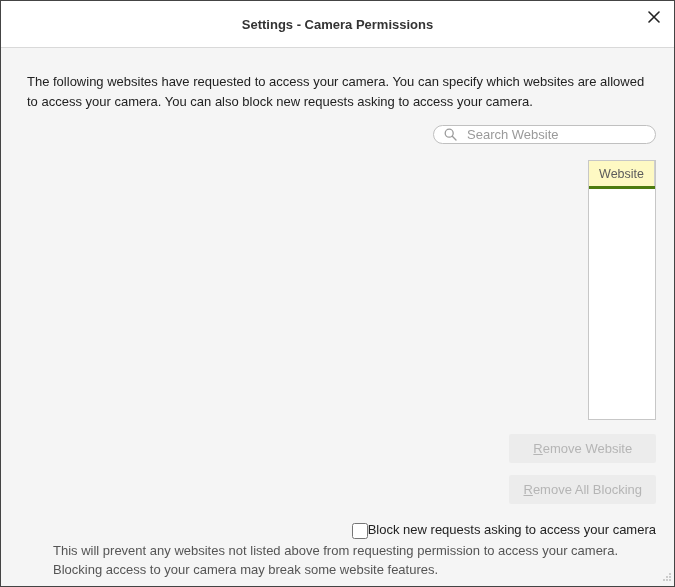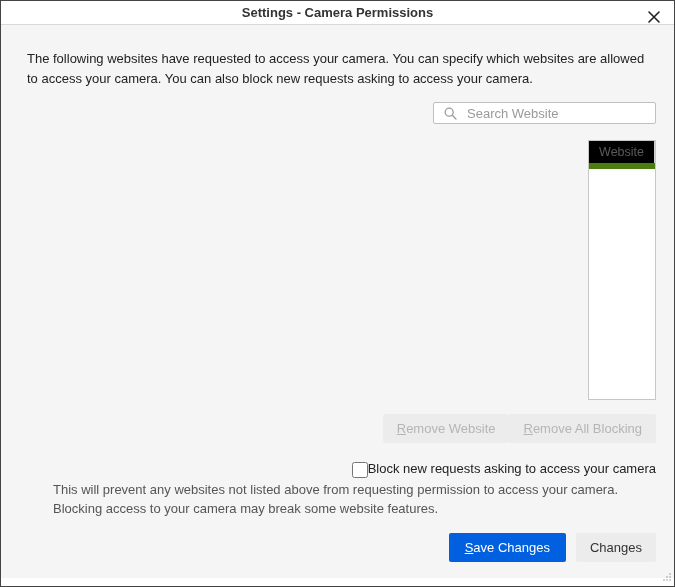--- a/index.html
+++ b/index.html
@@ -8,21 +8,21 @@
     width: 675px;
     height: 587px;
     font-family: -apple-system, BlinkMacSystemFont, "Segoe UI", Arial, sans-serif;
     font-size: 13px;
     color: #222;
     background: #fff;
     border: 1px solid #444;
     position: relative;
   }
   .titlebar {
-    height: 24px;
+    height: 47px;
     display: flex;
     align-items: center;
     justify-content: center;
     position: relative;
     border-bottom: 1px solid #d9d9d9;
     font-size: 13px;
     font-weight: 600;
     color: #333;
   }
   .titlebar .close {
@@ -47,21 +47,21 @@
   }
   .intro {
     font-size: 13px;
     line-height: 1.5;
     color: #222;
     margin-bottom: 14px;
   }
   .search-wrap {
     background: #fff;
     border: 1px solid #c0c0c0;
-    border-radius: 2px;
+    border-radius: 10px;
     height: 34px;
     display: flex;
     align-items: center;
     padding: 0 10px;
     margin-bottom: 16px;
   }
   .search-wrap .icon {
     color: #9a9a9a;
     margin-right: 8px;
     display: flex;
@@ -79,33 +79,33 @@
     border: 1px solid #c7c7c7;
     background: #fff;
     flex: 1 1 auto;
     display: flex;
     flex-direction: column;
     margin-bottom: 14px;
     min-height: 260px;
   }
   .table-header {
     display: flex;
-    background: #000000;
+    background: #fef9c3;
     height: 28px;
     align-items: stretch;
-    border-bottom: 6px solid #4d7c0f;
+    border-bottom: 3px solid #4d7c0f;
     font-size: 12.5px;
     color: #5b5b5b;
   }
   .th { display: flex; align-items: center; padding: 0 10px; }
   .th-website { flex: 1 1 auto; border-right: 1px solid #cfcfcf; }
   .th-status { width: 182px; justify-content: space-between; }
   .sort-arrow { color: #8a8a8a; font-size: 9px; }
   .table-body { flex: 1; background: #fff; }
-  .button-row { display: flex; margin-bottom: 18px; }
+  .button-row { display: flex; gap: 12px; margin-bottom: 18px; flex-direction: column; }
   .btn {
     background: #ececec;
     border: none;
     border-radius: 2px;
     padding: 7px 14px;
     font-size: 13px;
     color: #333;
     cursor: pointer;
     font-family: inherit;
   }

